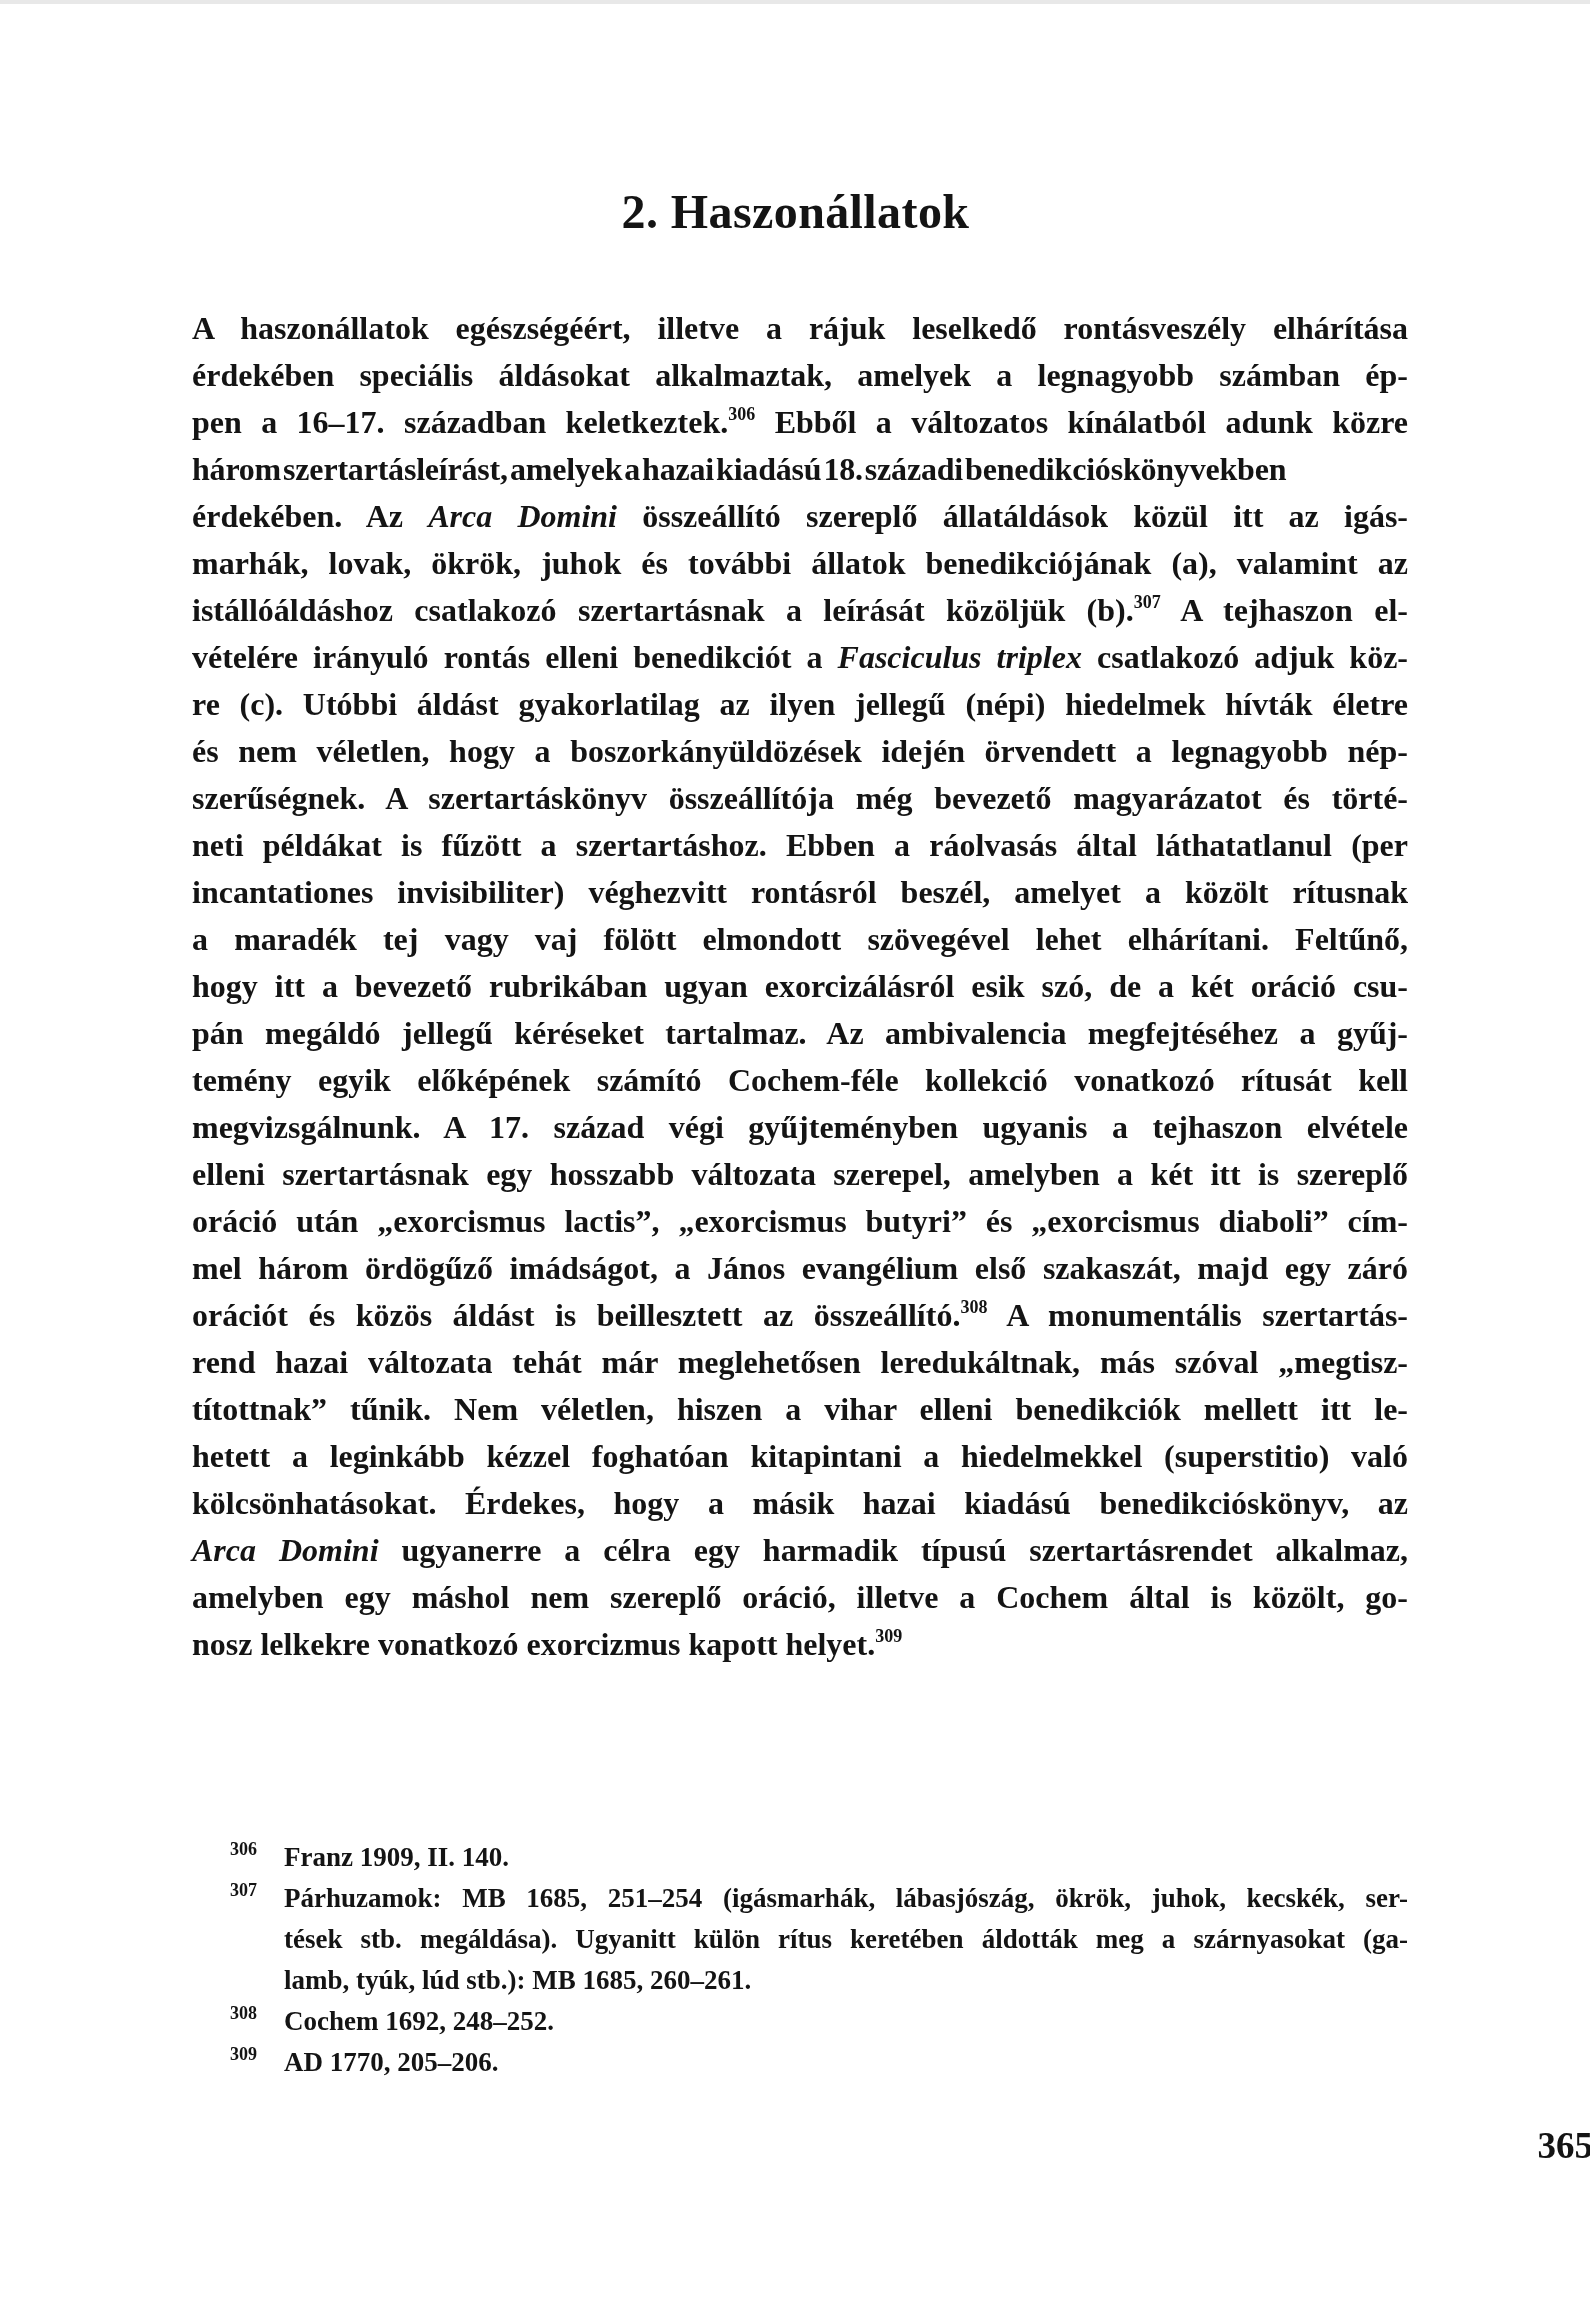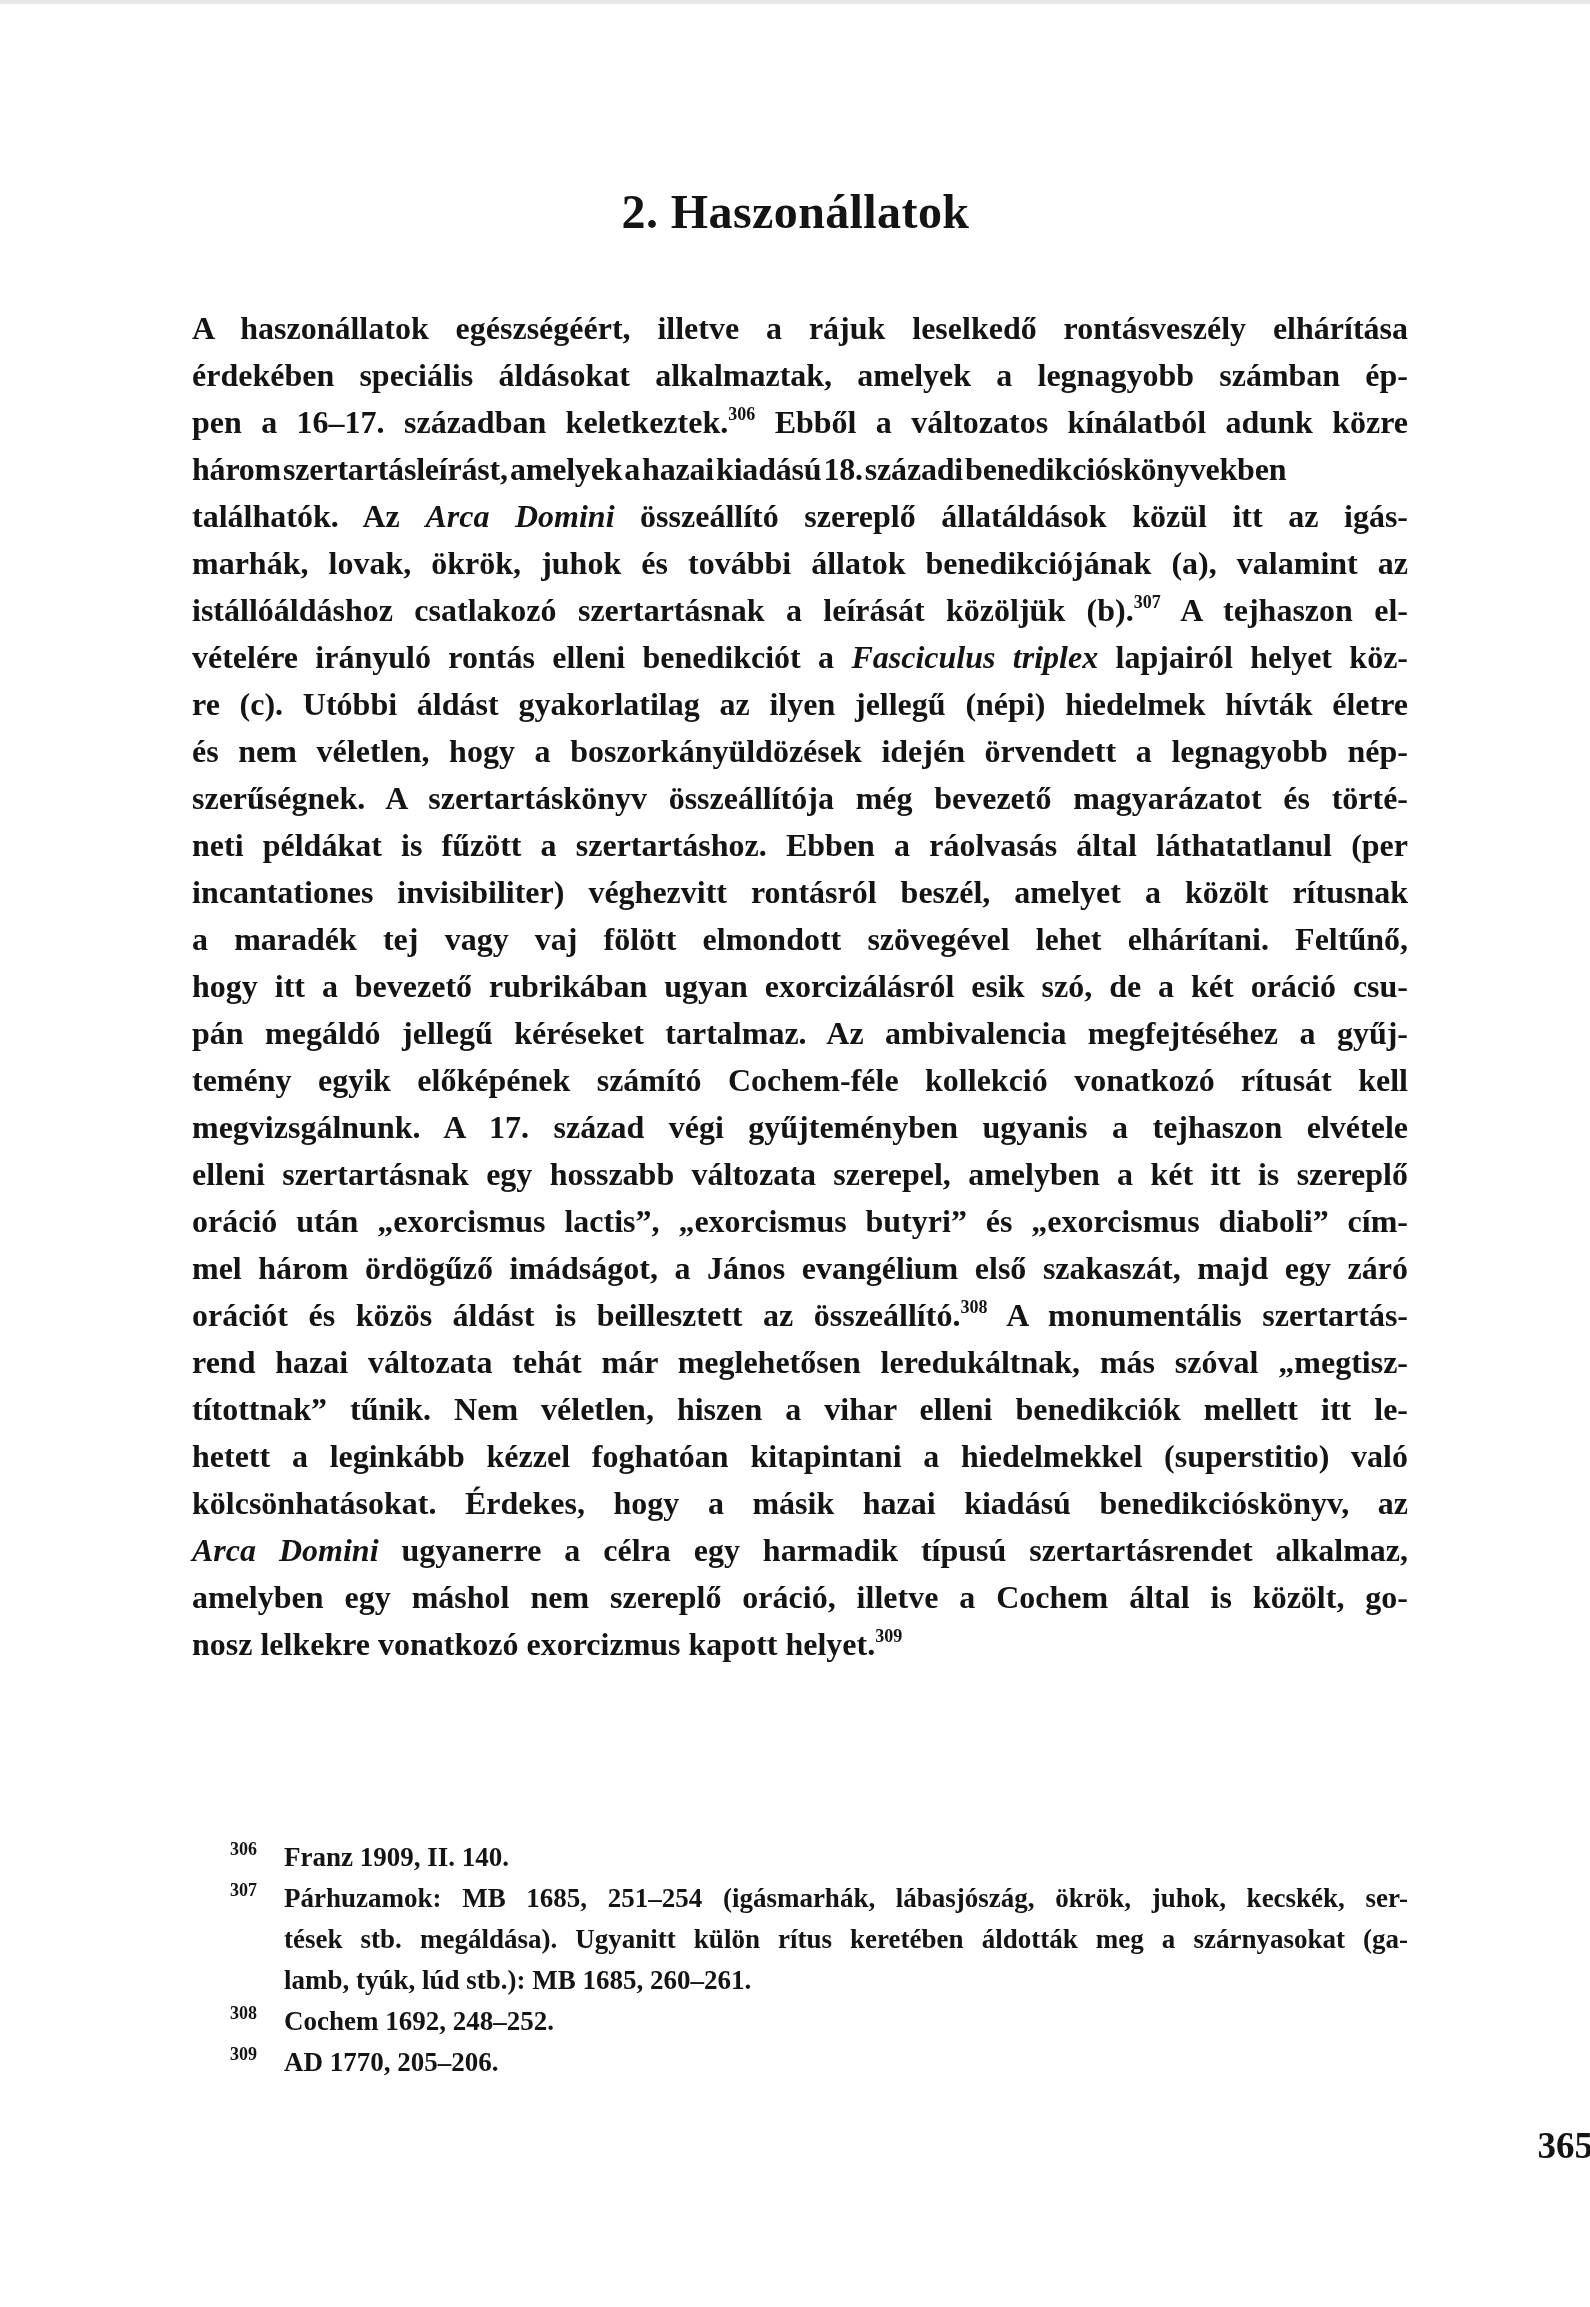--- a/index.html
+++ b/index.html
@@ -68,24 +68,24 @@
 
 <div class="page">
 
   <div class="chapter-title">2. Haszonállatok</div>
 
   <div class="body-text">
     <div class="line"><span>A haszonállatok egészségéért, illetve a rájuk leselkedő rontásveszély elhárítása</span></div>
     <div class="line"><span>érdekében speciális áldásokat alkalmaztak, amelyek a legnagyobb számban ép-</span></div>
     <div class="line"><span>pen a 16–17. században keletkeztek.</span><span class="fnref">306</span><span> Ebből a változatos kínálatból adunk közre</span></div>
     <div class="line tight"><span>három szertartásleírást, amelyek a hazai kiadású 18. századi benedikcióskönyvekben</span></div>
-    <div class="line"><span>találhatók. Az </span><span class="it">Arca Domini</span><span> összeállító szereplő állatáldások közül itt az igás-</span></div>
+    <div class="line"><span>érdekében. Az </span><span class="it">Arca Domini</span><span> összeállító szereplő állatáldások közül itt az igás-</span></div>
     <div class="line"><span>marhák, lovak, ökrök, juhok és további állatok benedikciójának (a), valamint az</span></div>
     <div class="line"><span>istállóáldáshoz csatlakozó szertartásnak a leírását közöljük (b).</span><span class="fnref">307</span><span> A tejhaszon el-</span></div>
-    <div class="line"><span>vételére irányuló rontás elleni benedikciót a </span><span class="it">Fasciculus triplex</span><span> lapjairól helyet köz-</span></div>
+    <div class="line"><span>vételére irányuló rontás elleni benedikciót a </span><span class="it">Fasciculus triplex</span><span> csatlakozó adjuk köz-</span></div>
     <div class="line"><span>re (c). Utóbbi áldást gyakorlatilag az ilyen jellegű (népi) hiedelmek hívták életre</span></div>
     <div class="line"><span>és nem véletlen, hogy a boszorkányüldözések idején örvendett a legnagyobb nép-</span></div>
     <div class="line"><span>szerűségnek. A szertartáskönyv összeállítója még bevezető magyarázatot és törté-</span></div>
     <div class="line"><span>neti példákat is fűzött a szertartáshoz. Ebben a ráolvasás által láthatatlanul (per</span></div>
     <div class="line"><span>incantationes invisibiliter) véghezvitt rontásról beszél, amelyet a közölt rítusnak</span></div>
     <div class="line"><span>a maradék tej vagy vaj fölött elmondott szövegével lehet elhárítani. Feltűnő,</span></div>
     <div class="line"><span>hogy itt a bevezető rubrikában ugyan exorcizálásról esik szó, de a két oráció csu-</span></div>
     <div class="line"><span>pán megáldó jellegű kéréseket tartalmaz. Az ambivalencia megfejtéséhez a gyűj-</span></div>
     <div class="line"><span>temény egyik előképének számító Cochem-féle kollekció vonatkozó rítusát kell</span></div>
     <div class="line"><span>megvizsgálnunk. A 17. század végi gyűjteményben ugyanis a tejhaszon elvétele</span></div>

